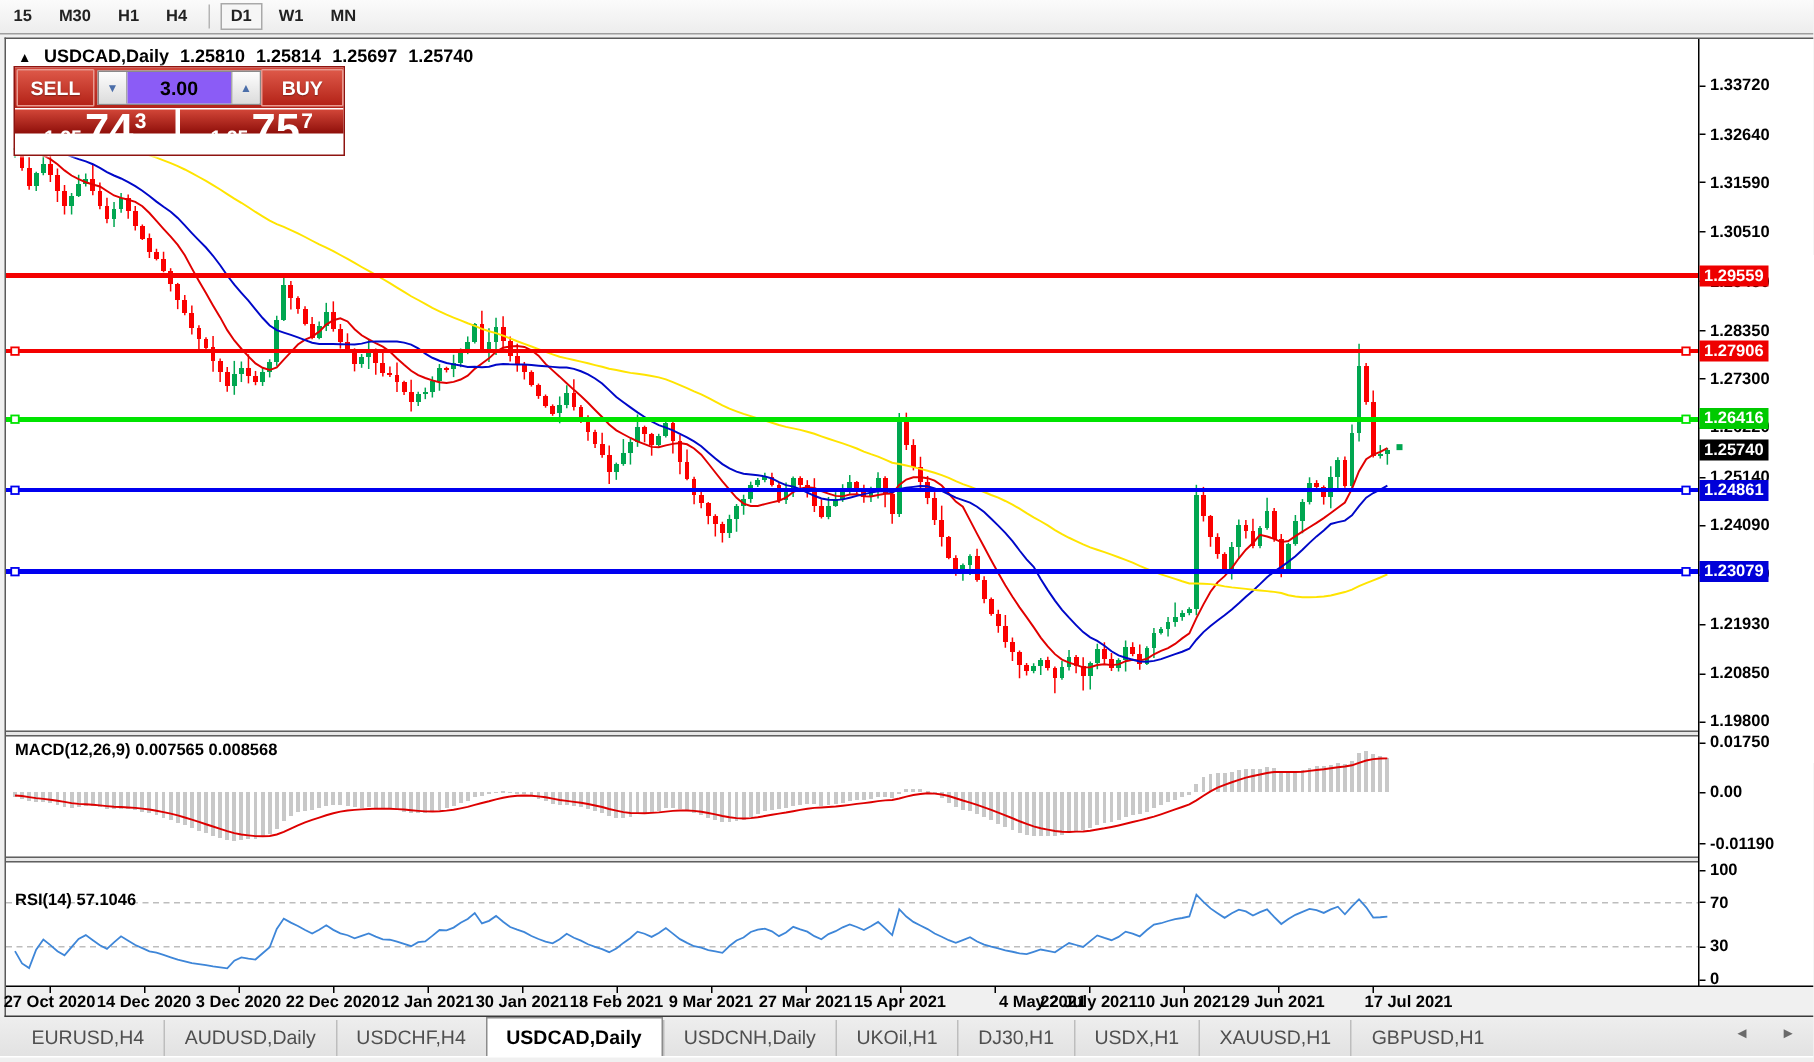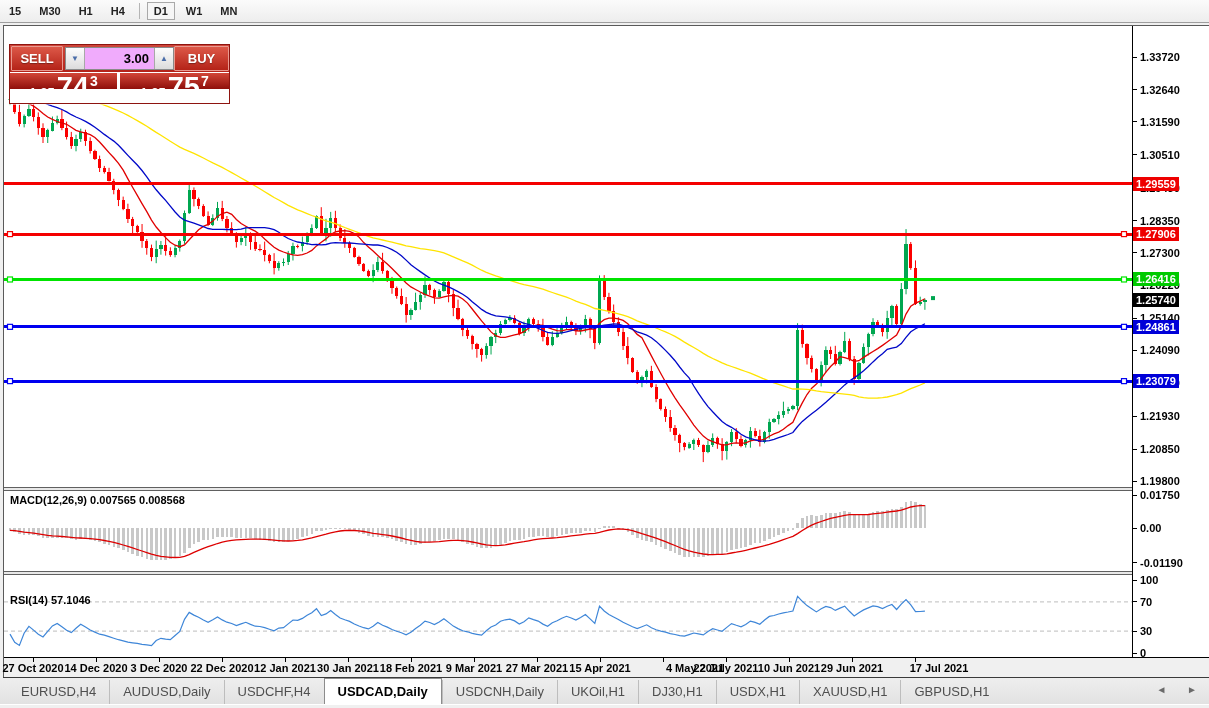--- a/index.html
+++ b/index.html
@@ -47,21 +47,21 @@
     background:linear-gradient(#dd5848,#b42318);border:1px solid #e99a90;border-radius:1px;cursor:pointer;}
   #sell-btn{left:1px;width:50px;}
   #buy-btn{left:164px;width:53px;}
   .spin-wrap{position:absolute;left:55px;top:2px;width:107px;height:21px;border:1px solid #8a8a8a;
     background:#fff;display:flex;}
   .spin-btn{width:18px;height:21px;background:linear-gradient(#fdfdfd,#dcdcdc);
     color:#4b6ea9;font-size:8px;line-height:21px;text-align:center;cursor:pointer;}
   .spin-btn.left{border-right:1px solid #a8a8a8;}
   .spin-btn.right{border-left:1px solid #a8a8a8;}
   .spin-field{flex:1;font-size:13px;font-weight:600;color:#000;text-align:right;
-    padding-right:5px;line-height:21px;background:#f0abfc;}
+    padding-right:22px;line-height:21px;background:#8b5cf6;}
   .tp-price{position:absolute;top:28px;width:107px;height:16px;cursor:pointer;
     background:linear-gradient(#d24638,#8f0f0a);display:flex;align-items:baseline;justify-content:center;color:#fff;}
   #sell-price{left:0;}
   #buy-price{left:110px;width:109px;}
   .tp-big{font-size:13px;font-weight:700;margin-right:2px;}
   .tp-pips{font-size:29px;font-weight:700;line-height:28px;}
   .tp-pipette{font-size:14px;font-weight:700;position:relative;top:-11px;margin-left:1px;}
 
   
   #tabbar{position:absolute;left:0;top:678px;width:1209px;height:26px;
@@ -710,20 +710,28 @@
   <svg id="svg-rsi" style="left:4px;top:575px;" width="1128" height="82" viewBox="4 575 1128 82">
       <line x1="4" y1="601.9" x2="1132" y2="601.9" stroke="#bdbdbd" stroke-width="1" stroke-dasharray="4,3"></line>
       <line x1="4" y1="631.1" x2="1132" y2="631.1" stroke="#bdbdbd" stroke-width="1" stroke-dasharray="4,3"></line>
       <polyline points="10.0,634.1 14.7,642.3 19.4,645.4 24.1,633.2 28.9,626.4 33.6,630.1 38.3,634.2 43.0,636.9 47.7,631.4 52.4,625.9 57.2,623.4 61.9,626.8 66.6,630.2 71.3,632.6 76.0,628.2 80.7,624.2 85.5,627.1 90.2,630.0 94.9,632.1 99.6,634.2 104.3,635.1 109.0,636.6 113.8,638.2 118.5,639.7 123.2,640.9 127.9,642.1 132.6,642.8 137.3,643.4 142.0,644.3 146.8,644.9 151.5,645.6 156.2,640.5 160.9,638.3 165.6,639.1 170.3,639.7 175.1,635.5 179.8,631.5 184.5,619.3 189.2,612.4 193.9,615.1 198.6,617.3 203.4,620.0 208.1,622.3 212.8,619.8 217.5,616.9 222.2,619.9 226.9,622.2 231.7,623.5 236.4,625.6 241.1,623.9 245.8,622.3 250.5,624.4 255.2,626.2 259.9,626.5 264.7,627.7 269.4,629.3 274.1,630.8 278.8,628.1 283.5,627.6 288.2,623.9 293.0,620.0 297.7,620.3 302.4,618.4 307.1,615.2 311.8,612.7 316.5,608.7 321.3,615.6 326.0,613.9 330.7,610.6 335.4,614.5 340.1,618.0 344.8,619.8 349.6,621.4 354.3,624.0 359.0,626.0 363.7,627.7 368.4,628.9 373.1,626.2 377.8,622.5 382.6,625.2 387.3,627.1 392.0,629.5 396.7,631.2 401.4,632.8 406.1,634.8 410.9,632.3 415.6,628.6 420.3,625.3 425.0,621.1 429.7,622.5 434.4,624.6 439.2,622.0 443.9,618.7 448.6,622.4 453.3,626.1 458.0,628.6 462.7,630.8 467.5,631.8 472.2,633.4 476.9,634.3 481.6,635.2 486.3,630.7 491.0,627.0 495.7,625.0 500.5,621.3 505.2,619.8 509.9,619.1 514.6,620.9 519.3,624.1 524.0,621.7 528.8,617.9 533.5,619.6 538.2,621.1 542.9,624.1 547.6,626.2 552.3,622.7 557.1,620.8 561.8,618.2 566.5,616.3 571.2,618.0 575.9,620.0 580.6,617.5 585.4,614.6 590.1,618.9 594.8,623.4 599.5,606.1 604.2,611.0 608.9,614.6 613.6,617.0 618.4,619.4 623.1,622.3 627.8,624.5 632.5,626.8 637.2,628.5 641.9,626.7 646.7,624.8 651.4,627.7 656.1,629.7 660.8,631.1 665.5,632.2 670.2,633.6 675.0,634.5 679.7,635.6 684.4,636.1 689.1,634.6 693.8,633.0 698.5,633.9 703.3,634.9 708.0,631.6 712.7,628.7 717.4,630.0 722.1,631.3 726.8,627.4 731.5,623.6 736.3,625.3 741.0,626.8 745.7,624.6 750.4,621.1 755.1,622.4 759.8,624.3 764.6,620.0 769.3,616.4 774.0,615.5 778.7,614.0 783.4,612.8 788.1,612.0 792.9,611.0 797.6,596.4 802.3,601.3 807.0,605.6 811.7,608.8 816.4,611.9 821.2,608.8 825.9,606.4 830.6,607.6 835.3,610.4 840.0,608.1 844.7,606.2 849.4,611.3 854.2,616.0 858.9,612.7 863.6,609.9 868.3,607.9 873.0,605.9 877.7,606.7 882.5,608.6 887.2,606.3 891.9,604.5 896.6,609.5 901.3,604.2 906.0,599.5 910.8,604.9 915.5,611.7 920.2,611.5 924.9,611.1 " fill="none" stroke="#3e86d8" stroke-width="1.2"></polyline>
     </svg>
 
   <div class="hline" style="left:1132px;top:26px;width:1px;height:632px;background:#000;"></div>
   <div class="hline" style="left:4px;top:657px;width:1205px;height:1px;background:#000;"></div>
   <div class="hline" style="left:3px;top:677px;width:1206px;height:1px;background:#3a3a3a;"></div>
 
+  <div id="ohlc">
+    <span class="tri">▲</span>
+    <span>USDCAD,Daily</span>
+    <span>1.25810</span>
+    <span>1.25814</span>
+    <span>1.25697</span>
+    <span>1.25740</span>
+  </div>
 
   <div id="trade-panel">
     <div class="tp-row1">
       <div class="tp-btn" id="sell-btn">SELL</div>
       <div class="spin-wrap">
         <div class="spin-btn left">▼</div>
         <div class="spin-field">3.00</div>
         <div class="spin-btn right">▲</div>
       </div>
       <div class="tp-btn" id="buy-btn">BUY</div>

